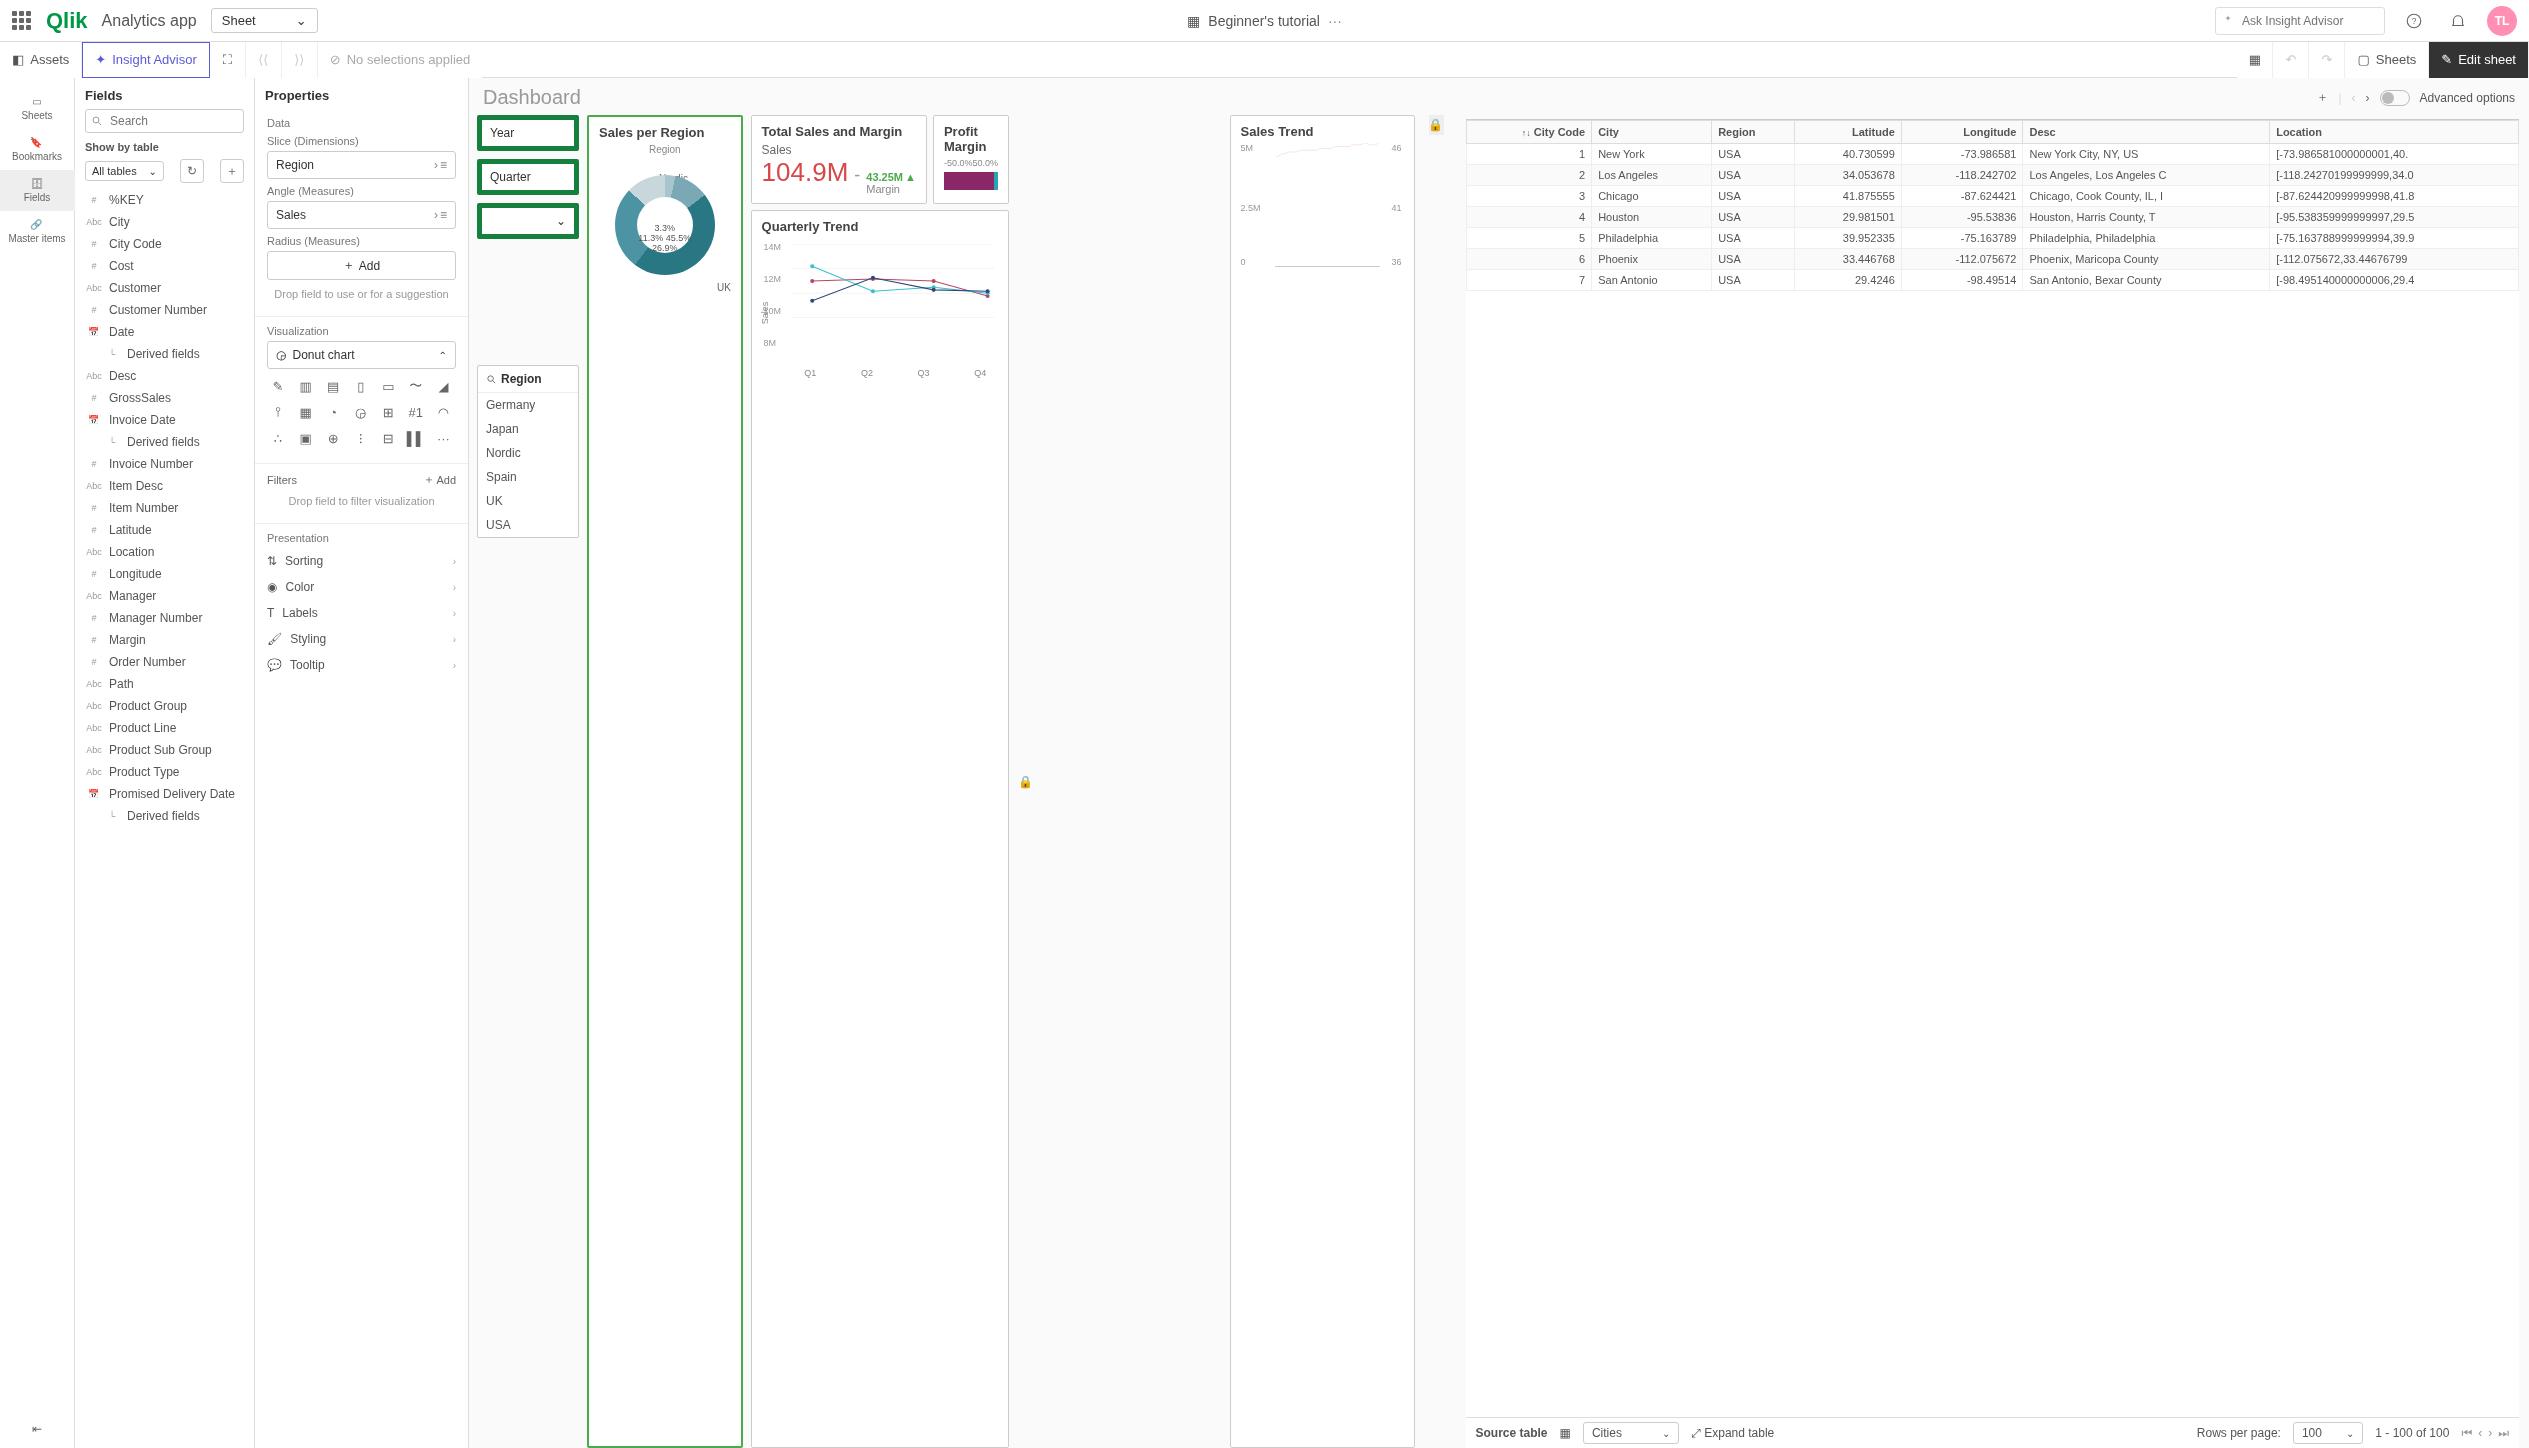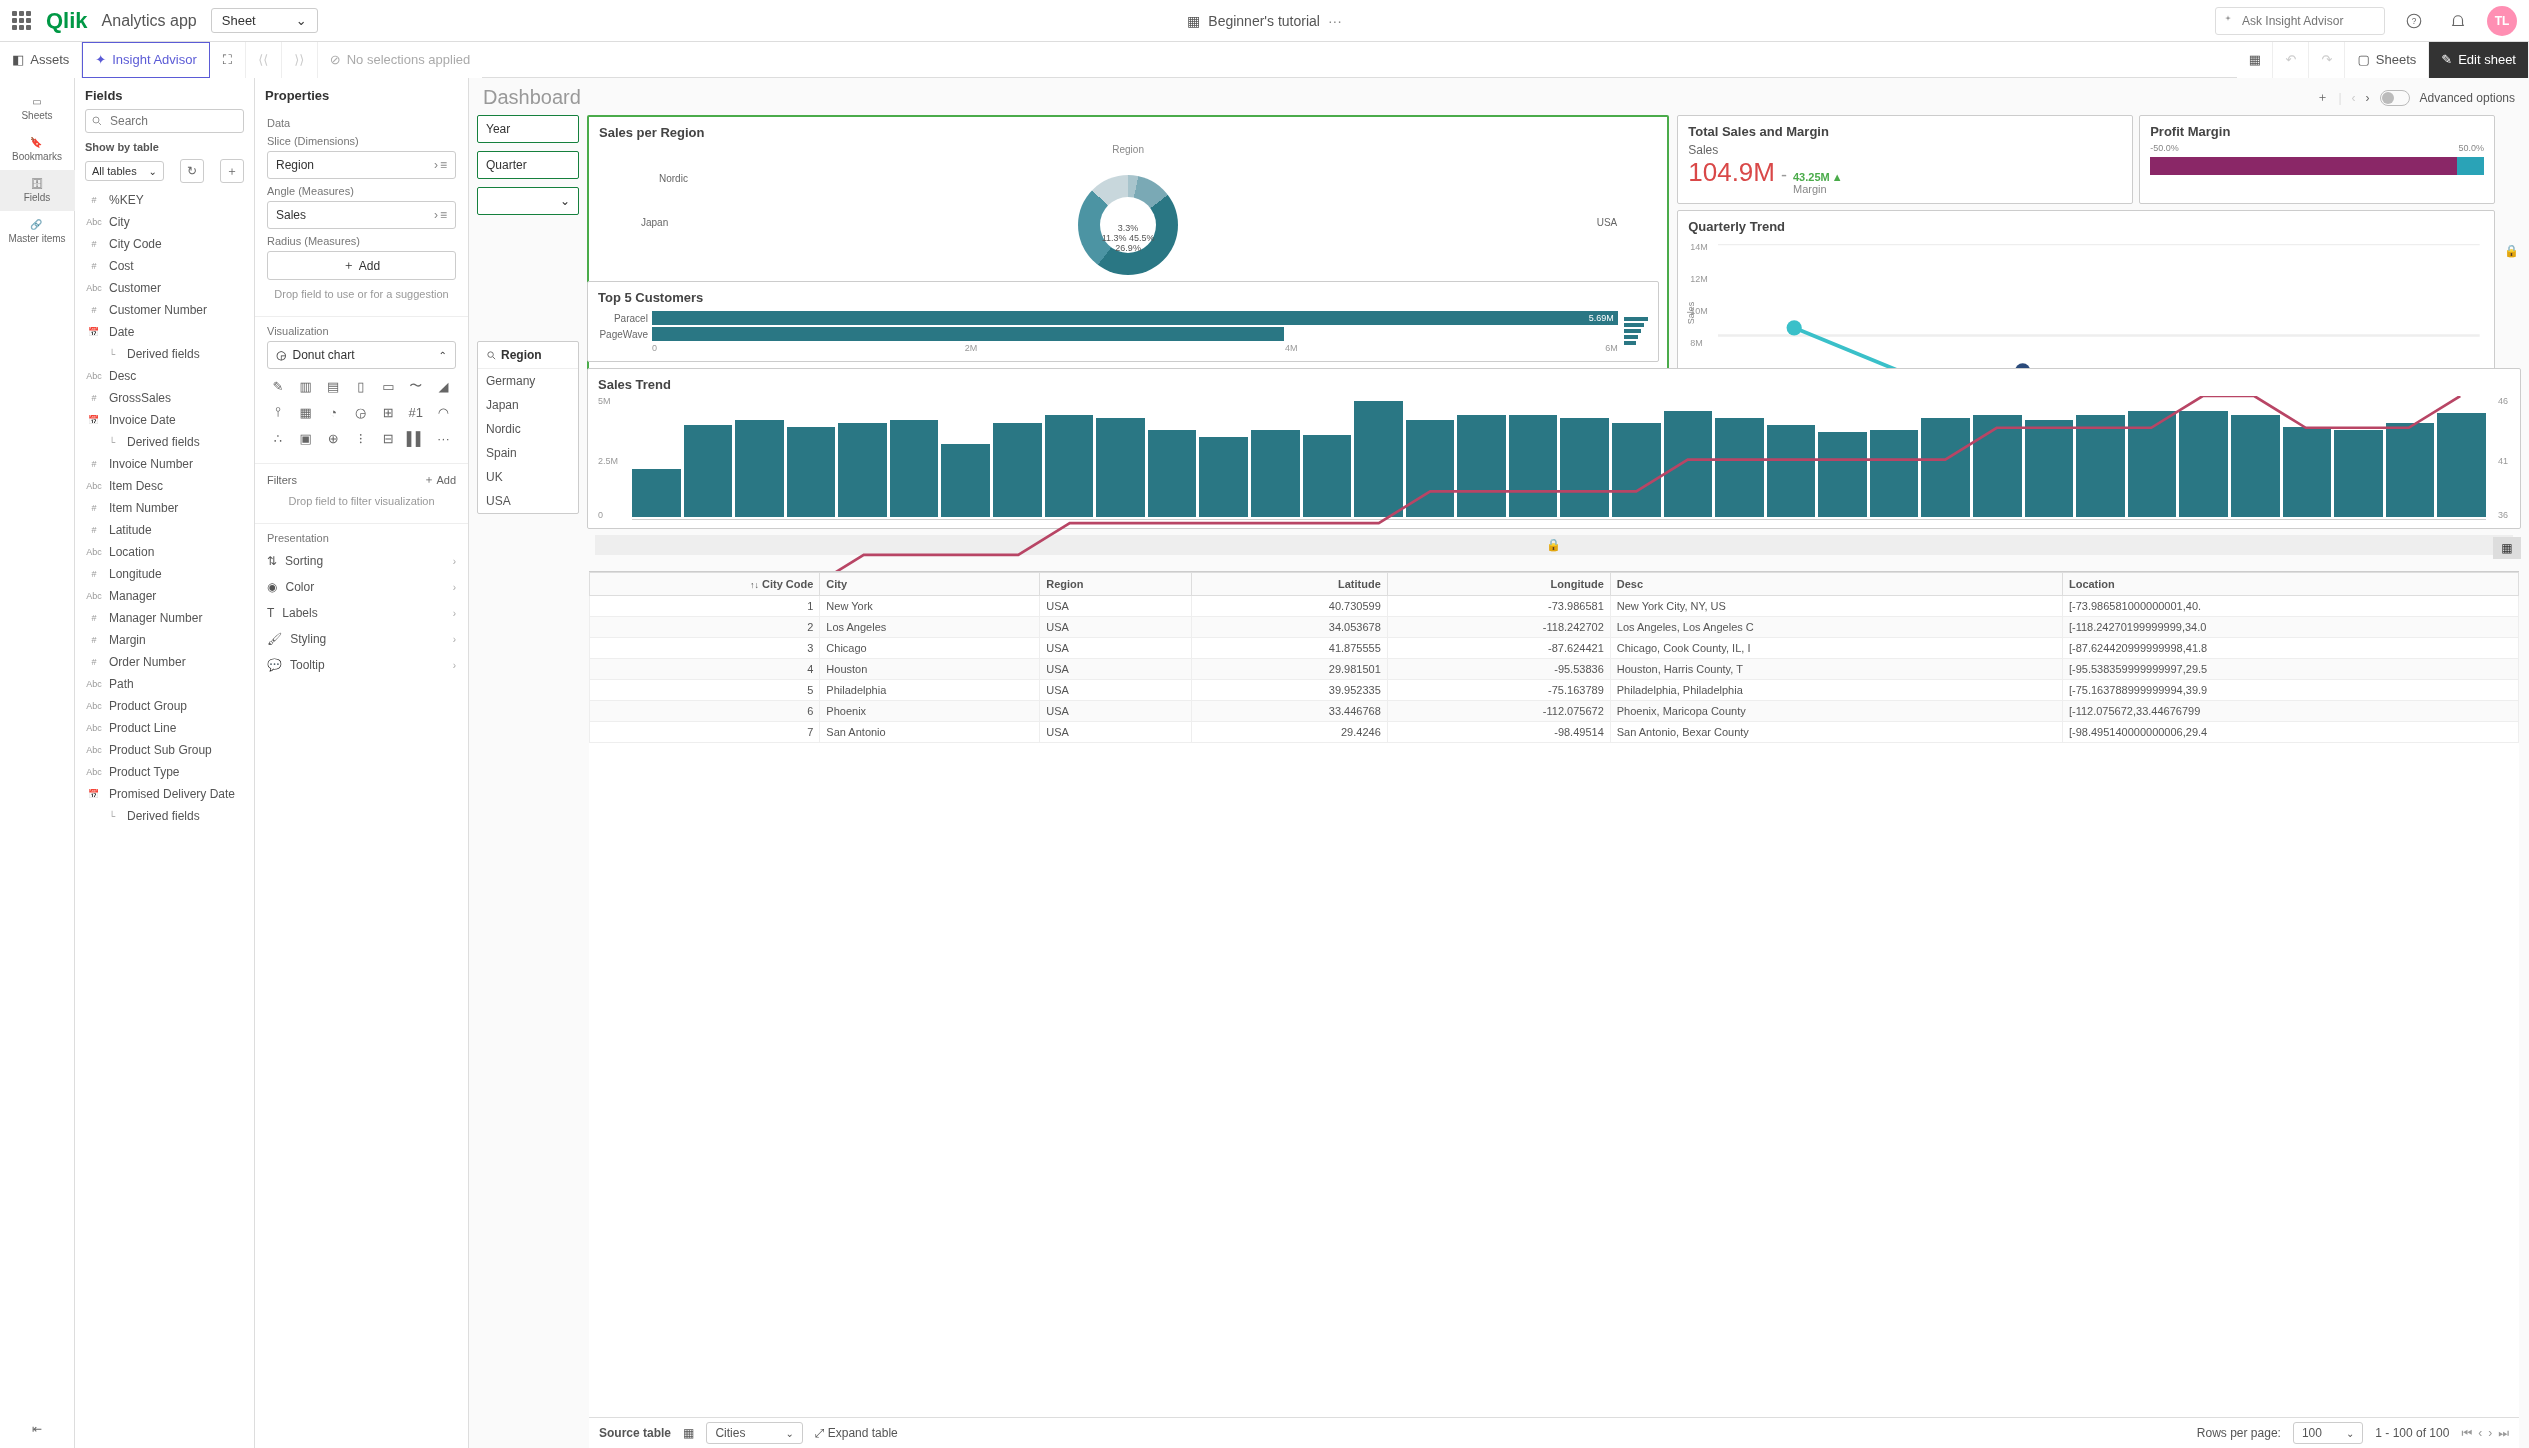--- a/index.html
+++ b/index.html
@@ -74,23 +74,23 @@
 .canvas { flex: 1; background: #fafafa; display: flex; flex-direction: column; overflow: hidden; }
 .canvas-header { display: flex; align-items: center; padding: 8px 14px 2px; gap: 8px; }
 .dash-title { font-size: 20px; color: #999; font-weight: 400; }
 .canvas-tools { margin-left: auto; display: flex; align-items: center; gap: 10px; color: #666; }
 .toggle { width: 30px; height: 16px; border: 1px solid #bbb; border-radius: 8px; position: relative; cursor: pointer; }
 .toggle::after { content: ""; position: absolute; width: 12px; height: 12px; background: #bbb; border-radius: 50%; top: 1px; left: 1px; }
 .adv-label { font-size: 12px; color: #555; }
 
 .canvas-body { flex: 1; display: flex; gap: 8px; padding: 4px 8px 0 8px; overflow: hidden; }
 .canvas-left-col { width: 102px; display: flex; flex-direction: column; gap: 8px; }
-.canvas-main { flex: 1; display: flex; flex-direction: column; gap: 6px; overflow: hidden; }
-
-.filter-card { background: #fff; border: 1px solid #15803d; border-radius: 2px; padding: 6px 8px; font-size: 12px; cursor: pointer; }
+.canvas-main { flex: 1; display: flex; flex-direction: row; gap: 6px; overflow: hidden; }
+
+.filter-card { background: #fff; border: 5px solid #15803d; border-radius: 2px; padding: 6px 8px; font-size: 12px; cursor: pointer; }
 .filter-card.empty { display: flex; justify-content: flex-end; min-height: 28px; }
 
 .region-filter { background: #fff; border: 1px solid #ccc; border-radius: 2px; }
 .region-filter-head { padding: 6px 8px; display: flex; align-items: center; gap: 4px; font-weight: 600; font-size: 12px; border-bottom: 1px solid #eee; }
 .region-opt { padding: 5px 8px; font-size: 12px; color: #555; cursor: pointer; }
 
 
 .row1 { display: flex; gap: 8px; }
 .card { background: #fff; border: 1px solid #ccc; border-radius: 2px; padding: 8px 10px; position: relative; }
 .card.selected { border: 2px solid #4aab4a; }

